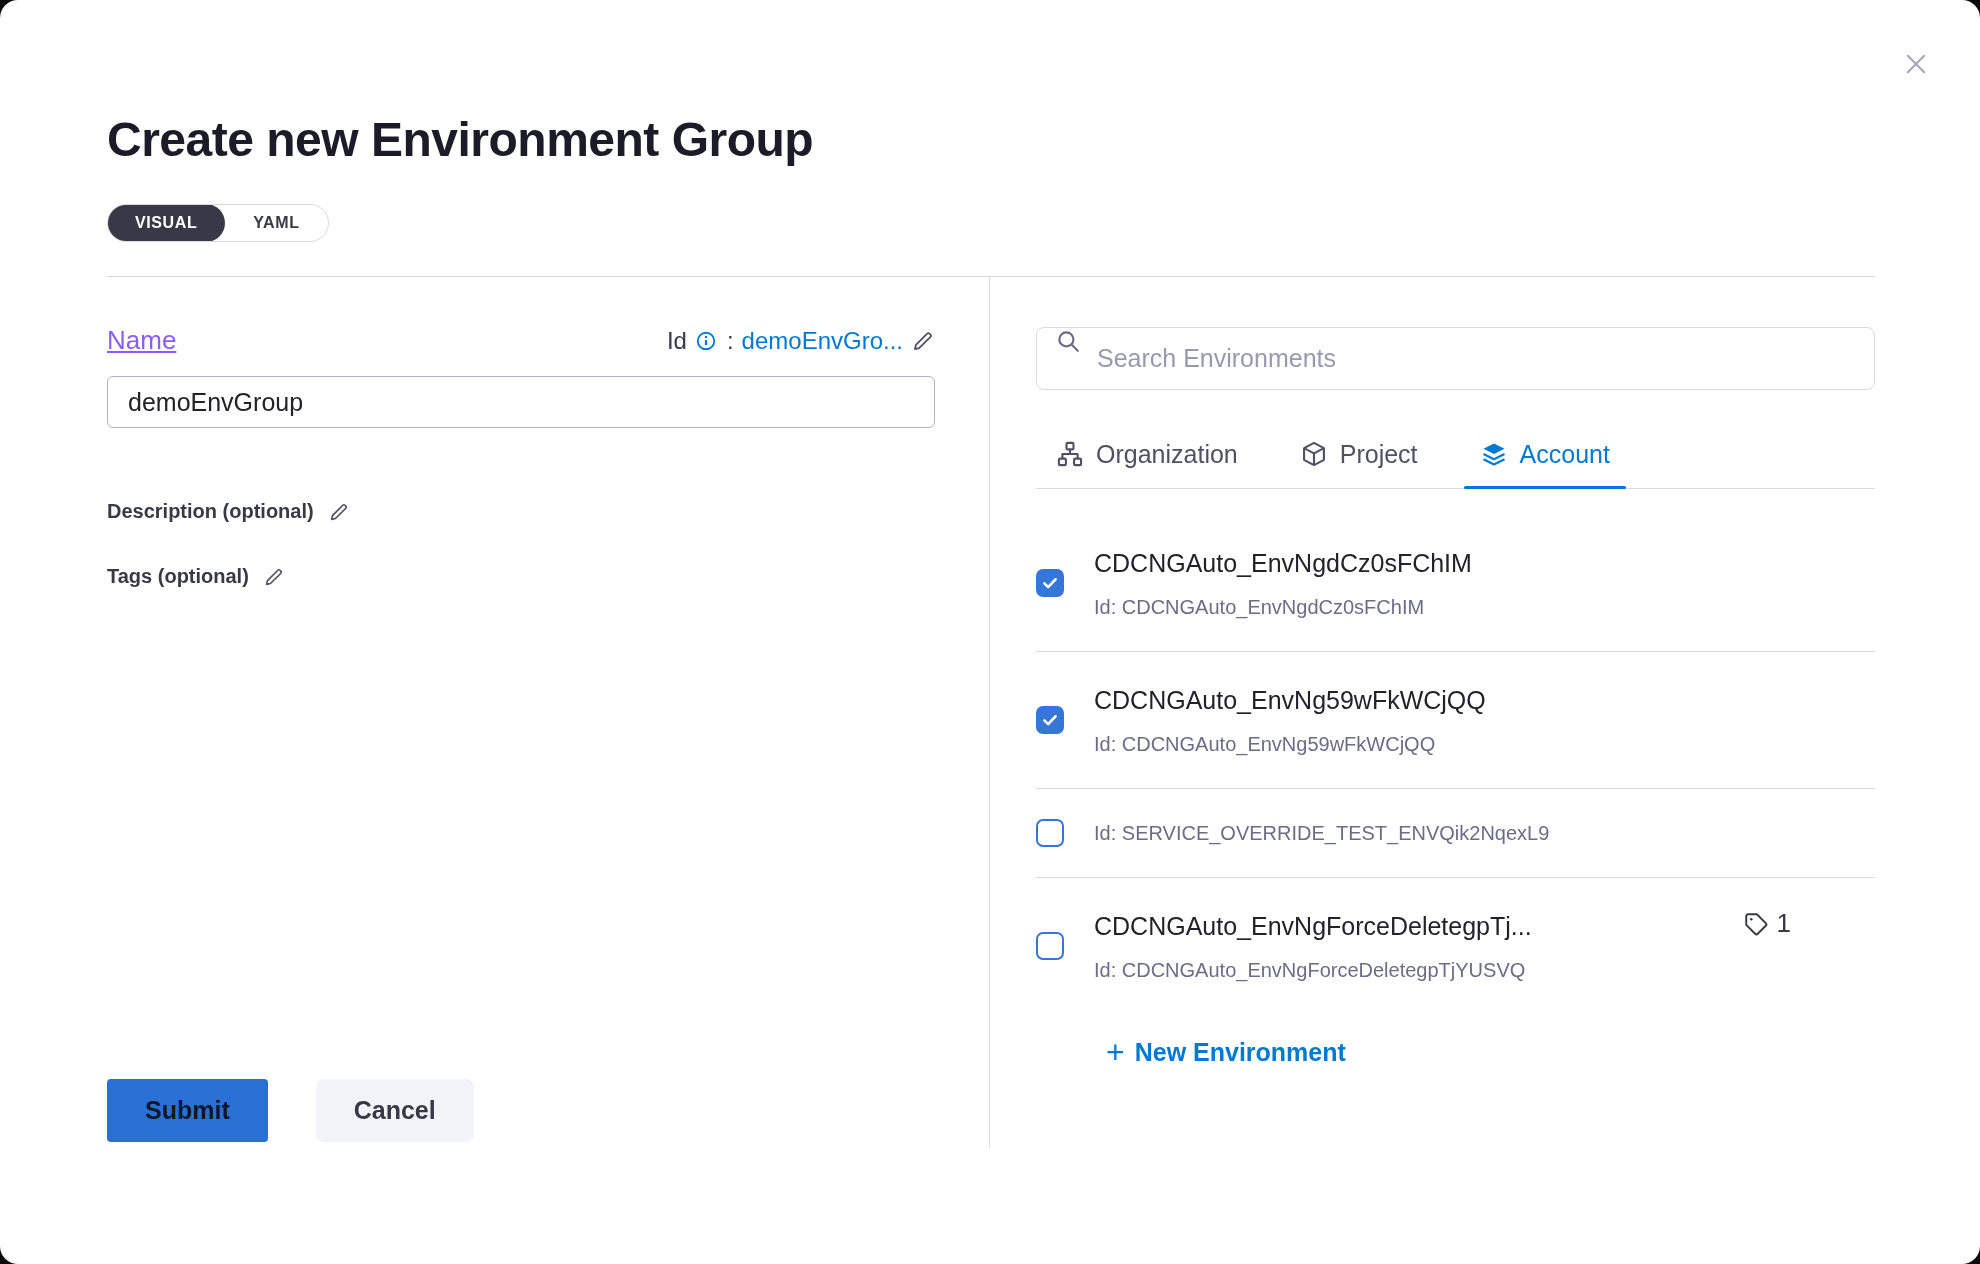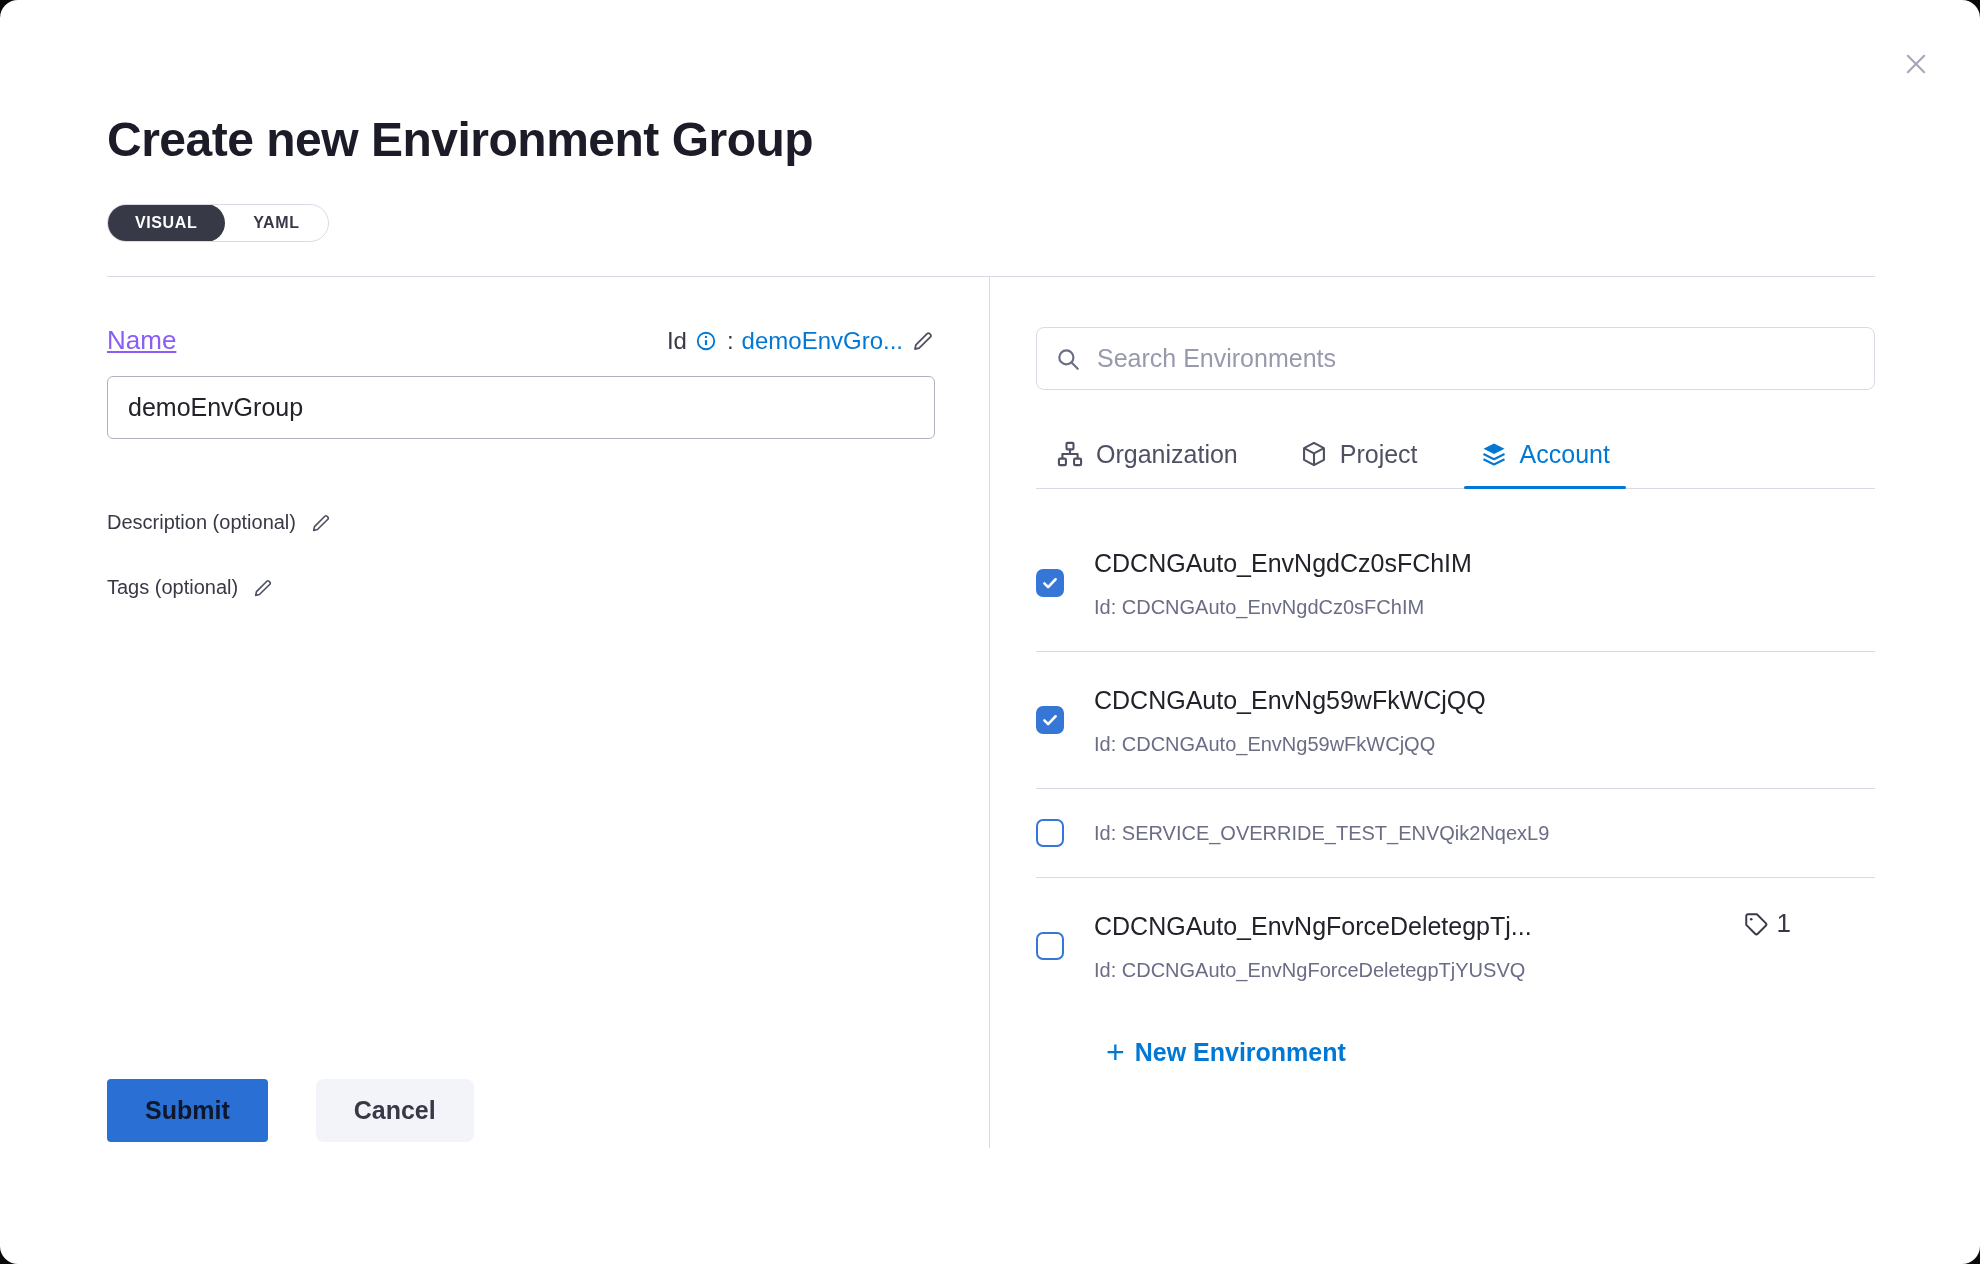--- a/index.html
+++ b/index.html
@@ -87,30 +87,30 @@
   }
   .name-label{font-size:26px;color:#8b5cf6;text-decoration:underline;}
   .id-group{display:flex;align-items:center;gap:8px;}
   .id-label{font-size:24px;color:#383946;}
   .id-colon{font-size:24px;color:#383946;margin-left:2px;}
   .id-value{font-size:24px;color:#0278d5;font-weight:500;text-decoration:none;cursor:pointer;}
   .icon-btn{background:none;border:none;padding:0;cursor:pointer;display:flex;align-items:center;color:#4f5162;}
   .info-icon{color:#0278d5;display:flex;}
   .name-input{
     margin-top:20px;
-    width:828px;height:63px;
+    width:828px;height:52px;
     box-sizing:border-box;
     border:1px solid #b0b1c3;border-radius:6px;
     font-family:inherit;font-size:25px;color:#22222a;
     padding:0 20px;
     outline:none;
   }
   .opt-row{
     display:flex;align-items:center;gap:14px;
-    font-size:20px;font-weight:400;color:#383946;
+    font-size:20px;font-weight:700;color:#383946;
   }
   .opt-desc{margin-top:72px;}
   .opt-tags{margin-top:42px;text-align:center;}
   
   .btn-row{
     margin-top:auto;
     display:flex;gap:48px;align-items:center;
     padding-bottom:6px;
   }
   .submit-btn{
@@ -123,21 +123,21 @@
     height:63px;padding:0 38px;
     background:#f3f3fa;color:#383946;
     border:none;border-radius:8px;cursor:pointer;
     font-family:inherit;font-size:25px;font-weight:600;
   }
   
   .search-box{
     margin-top:50px;
     height:63px;
     border:1px solid #d9dae5;border-radius:8px;
-    display:flex;align-items:center;
+    display:flex;
     padding:0 18px;gap:14px;
     box-sizing:border-box;
     color:#6b6d85;
   }
   .search-box input{
     flex:1;border:none;outline:none;
     font-family:inherit;font-size:25px;color:#22222a;
     background:transparent;
   }
   .search-box input::placeholder{color:#9899ad;}

